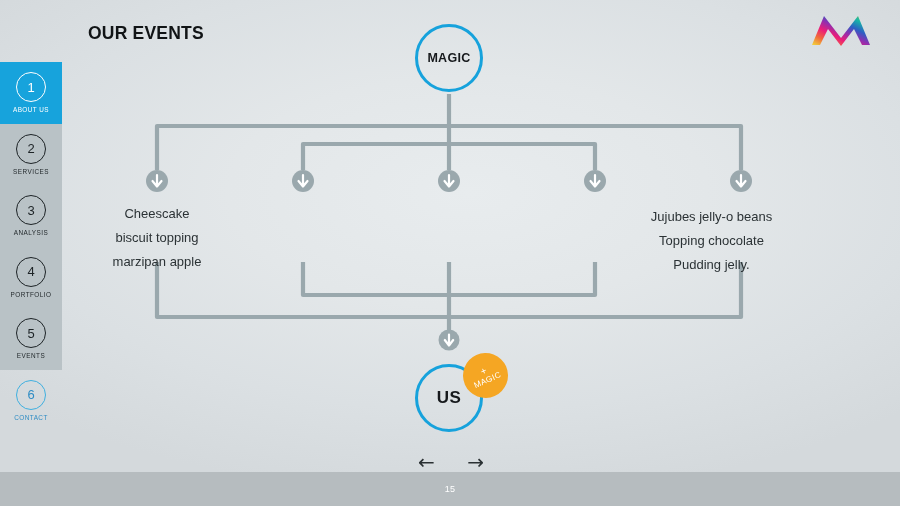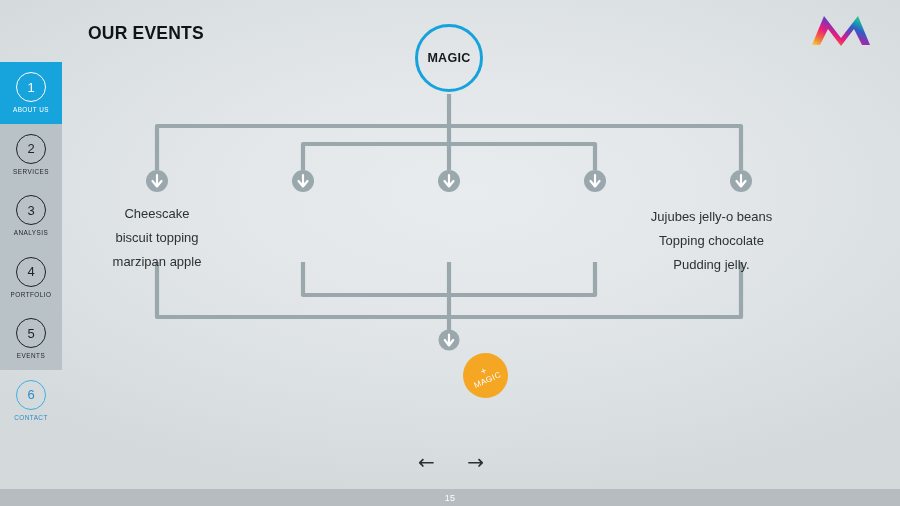--- a/index.html
+++ b/index.html
@@ -184,21 +184,21 @@
     border: none;
     font-family: "DejaVu Sans", sans-serif;
   }
 
   
   #footer-bar {
     position: absolute;
     left: 0;
     bottom: 0;
     width: 900px;
-    height: 17px;
+    height: 34px;
     background: #b6bcbf;
     display: flex;
     align-items: center;
     justify-content: center;
   }
   #footer-page-number {
     font-size: 9px;
     color: #ffffff;
     letter-spacing: 0.3px;
   }
@@ -289,20 +289,23 @@
     </g>
   </svg>
 
   <div id="node-ideas" class="node-circle">
     <span>MAGIC</span>
   </div>
 
   <div class="branch-text" style="left:91px; top:202px;">Cheescake<br>biscuit topping<br>marzipan apple</div>
   <div class="branch-text" style="left:639px; top:205px; width:145px;">Jujubes jelly-o beans<br>Topping chocolate<br>Pudding jelly.</div>
 
+  <div id="node-us" class="node-circle">
+    <span>US</span>
+  </div>
 
   <div id="magic-badge">
     <span id="magic-plus">+</span>
     <span id="magic-text">MAGIC</span>
   </div>
 
   <div id="nav-arrows">
     <button class="nav-arrow">←</button>
     <button class="nav-arrow">→</button>
   </div>

